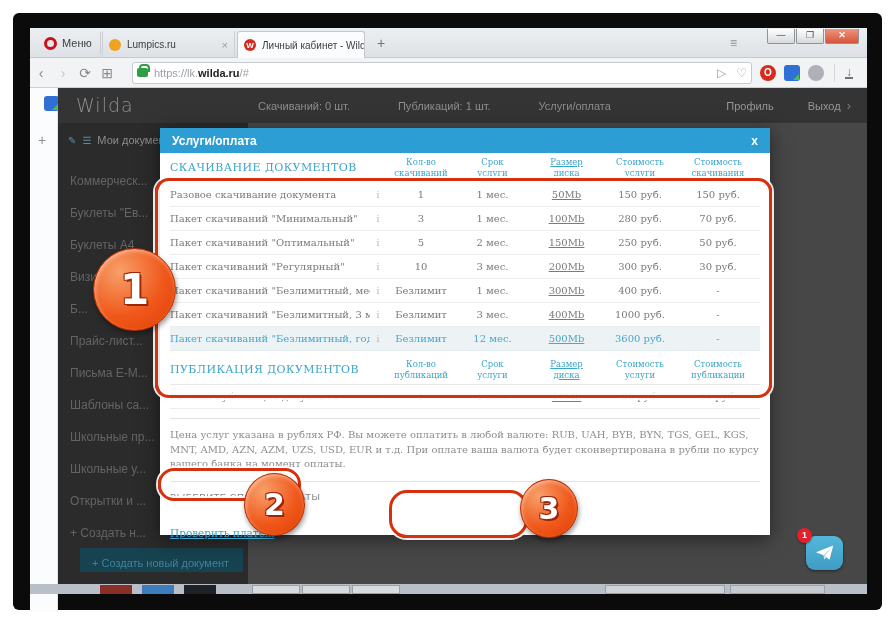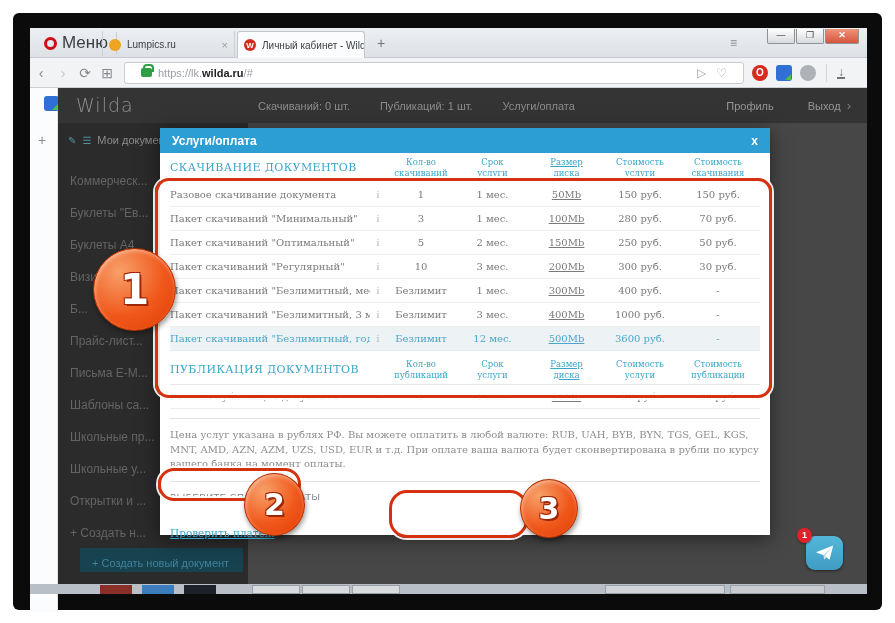--- a/index.html
+++ b/index.html
@@ -13,21 +13,21 @@
 
   
   .browser { left:30px; top:28px; width:837px; height:556px; background:#dfe3e8; }
 
   
   .tabstrip { left:0; top:0; width:837px; height:30px;
               background:linear-gradient(#eceff2,#dde1e5); border-bottom:1px solid #c6cacf; }
   .menu-btn { left:6px; top:4px; height:22px; display:flex; align-items:center; gap:5px;
               padding:0 8px; border-right:1px solid #c9cdd2; }
   .o-ring { width:13px; height:13px; border:3px solid #cc0f16; border-radius:50%; }
-  .menu-lbl { font-size:17px; color:#3c4043; }
+  .menu-lbl { font-size:11px; color:#3c4043; }
   .tab { top:3px; height:27px; display:flex; align-items:center; gap:6px; padding:0 6px;
          font-size:10px; color:#3c4043; white-space:nowrap; overflow:hidden; }
   .tab1 { left:72px; width:133px; border-left:1px solid #cdd1d5; border-right:1px solid #cdd1d5; }
   .tab2 { left:207px; width:128px; background:#fbfcfd; border:1px solid #c3c7cc; border-bottom:none;
           border-radius:3px 3px 0 0; }
   .fav { width:12px; height:12px; border-radius:50%; flex:none; display:flex; align-items:center;
          justify-content:center; font-size:8px; color:#fff; font-weight:bold; }
   .fav-lumpics { background:#f0a221; }
   .fav-wilda { background:#d22b20; }
   .tab-x { margin-left:auto; color:#9aa0a6; font-size:11px; cursor:default; }
@@ -38,23 +38,23 @@
   .wbtn { width:28px; height:15px; border:1px solid #8e9399; border-top:none;
           background:linear-gradient(#fdfdfd,#d7dadd); font-size:9px; line-height:13px;
           text-align:center; color:#444; border-radius:0 0 2px 2px; }
   .wbtn.close { width:34px; background:linear-gradient(#f0937b,#d4553b); color:#fff; font-weight:bold; }
 
   
   .addrbar { left:0; top:30px; width:837px; height:30px; background:#f2f3f5;
              border-bottom:1px solid #ccd0d4; display:flex; align-items:center; }
   .navgl { font-size:14px; color:#85898e; width:22px; text-align:center; }
   .navgl.dim { color:#c2c6ca; }
-  .urlfield { position:relative; margin-left:6px; width:620px; height:22px; background:#fff;
+  .urlfield { position:relative; margin-left:14px; width:620px; height:22px; background:#fff;
               border:1px solid #c7cbd0; border-radius:3px; display:flex; align-items:center;
-              padding:0 16px; font-size:11px; }
+              padding:0 4px; font-size:11px; }
   .lock { width:11px; height:9px; background:#2f9e44; border-radius:2px; position:relative;
           margin-right:6px; flex:none; }
   .lock:before { content:""; position:absolute; left:2px; top:-4px; width:7px; height:6px;
                  border:2px solid #2f9e44; border-bottom:none; border-radius:4px 4px 0 0; }
   .u-dim { color:#9aa0a6; } .u-host { color:#202124; font-weight:bold; }
   .field-icons { margin-left:auto; display:flex; gap:10px; color:#9aa6ad; font-size:12px; }
   .ext { width:16px; height:16px; border-radius:50%; margin-left:8px; flex:none; }
   .ext-o { background:#d62b1f; color:#fff; font-size:10px; font-weight:bold; text-align:center; line-height:16px; }
   .ext-blue { border-radius:3px; background:#2f6fd6; position:relative; }
   .ext-blue:after { content:""; position:absolute; right:1px; bottom:1px; border-left:6px solid transparent;
@@ -66,21 +66,21 @@
 
   
   .oside { left:0; top:60px; width:28px; height:524px; background:#fbfcfd; border-right:1px solid #e2e5e8; }
   .oside .ext-blue { position:absolute; left:6px; top:8px; width:15px; height:15px; }
   .oside-plus { position:absolute; left:8px; top:44px; color:#8a9097; font-size:14px; }
 
   
   .site-header { left:58px; top:88px; width:809px; height:35px; background:#343434; }
   .logo { position:absolute; left:18px; top:6px; font-size:19px; color:#8f8f8f; letter-spacing:1px;
           font-weight:300; font-family:"DejaVu Sans", sans-serif; }
-  .nav { position:absolute; left:200px; top:0; height:35px; display:flex; align-items:center; gap:30px; }
+  .nav { position:absolute; left:200px; top:0; height:35px; display:flex; align-items:center; gap:48px; }
   .nav-item { font-size:11px; color:#8d8d8d; white-space:nowrap; }
   .hdr-right { position:absolute; right:16px; top:0; height:35px; display:flex; align-items:center; gap:34px; }
   .hdr-right .nav-item { color:#969696; }
   .chev { color:#7d7d7d; font-size:13px; margin-left:6px; }
 
   .site-body { left:58px; top:123px; width:809px; height:461px; background:#474747; }
   .site-sidebar { left:58px; top:123px; width:190px; height:461px; background:#2b2b2b; overflow:hidden; }
   .mydocs { position:absolute; left:10px; top:11px; display:flex; gap:6px; align-items:center;
             font-size:11px; color:#8b8b8b; white-space:nowrap; }
   .mydocs .ic { color:#4f93a3; font-size:10px; }

